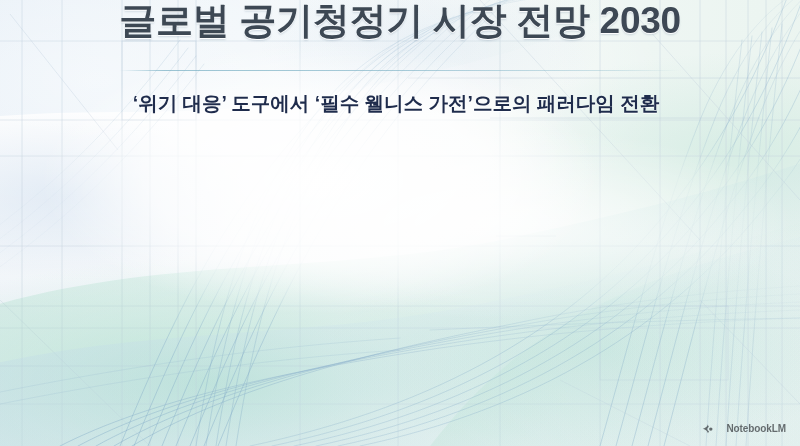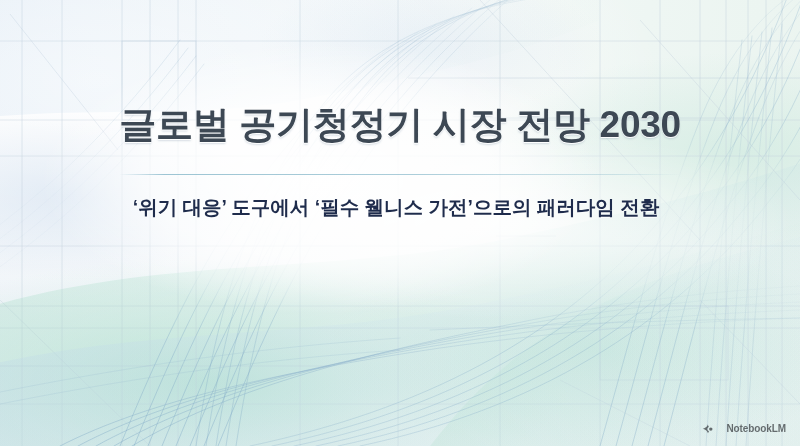--- a/index.html
+++ b/index.html
@@ -54,21 +54,21 @@
   
   #content {
     position: absolute;
     left: 0;
     top: 0;
     width: 800px;
     height: 325px;
     display: flex;
     flex-direction: column;
     align-items: center;
-    justify-content: center;
+    justify-content: flex-start;
   }
 
   #title {
     margin: 0;
     font-size: 37px;
     font-weight: bold;
     letter-spacing: -0.3px;
     color: #3d4854;
     text-align: center;
     line-height: 1.16;

